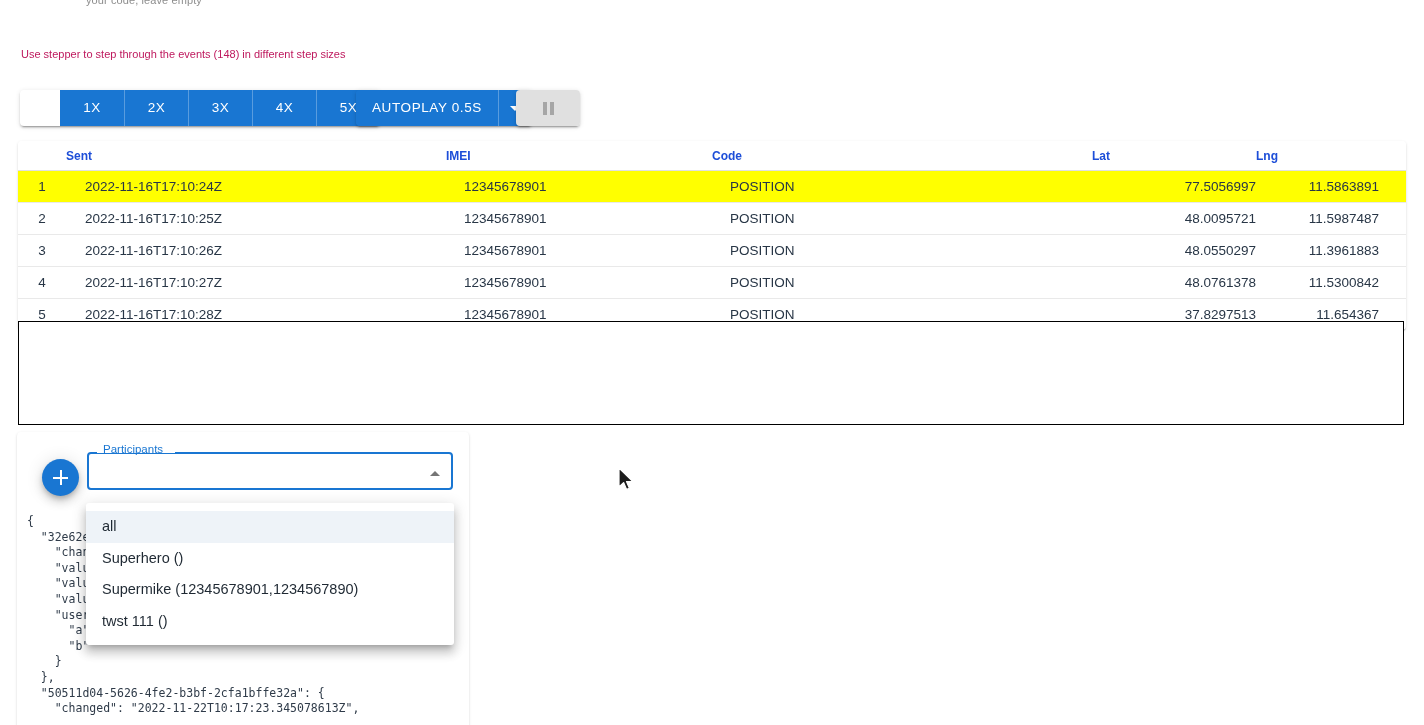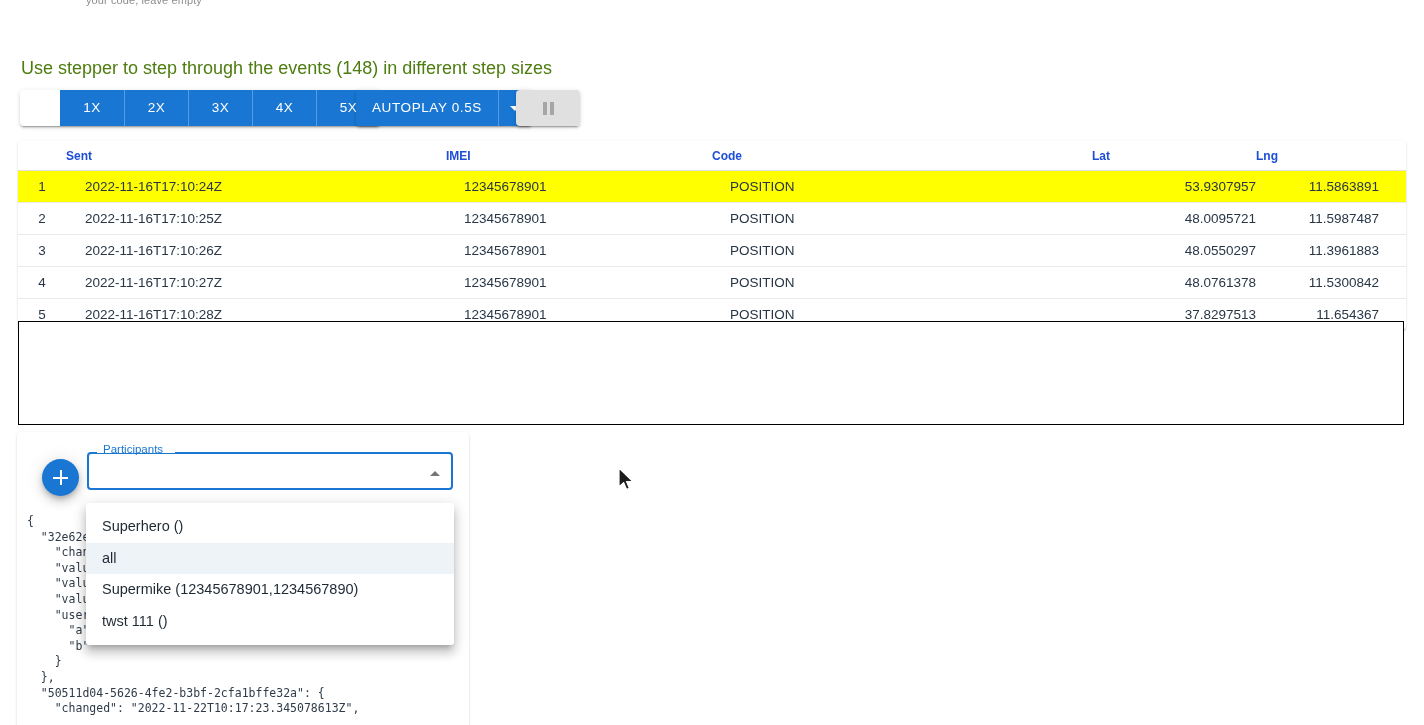--- a/index.html
+++ b/index.html
@@ -94,23 +94,23 @@
   .pause-glyph i {
     display: block;
     width: 4px; height: 13px;
     background: rgba(0,0,0,.26);
   }
 
   
   .caption {
     position: absolute;
     left: 21px;
-    top: 58px;
-    font-size: 18px;
-    color: #4d7c0f;
+    top: 48px;
+    font-size: 11px;
+    color: #be185d;
     white-space: nowrap;
   }
 
   
   .table-card {
     position: absolute;
     left: 18px;
     top: 141px;
     width: 1388px;
     background: #fff;
@@ -362,21 +362,21 @@
           <th class="c-lat">Lat</th>
           <th class="c-lng">Lng</th>
         </tr>
       </thead>
       <tbody>
         <tr class="row-hl">
           <td class="c-idx">1</td>
           <td class="c-sent">2022-11-16T17:10:24Z</td>
           <td class="c-imei">12345678901</td>
           <td class="c-code">POSITION</td>
-          <td class="c-lat">53.9307957</td>
+          <td class="c-lat">77.5056997</td>
           <td class="c-lng">11.5863891</td>
         </tr>
         <tr>
           <td class="c-idx">2</td>
           <td class="c-sent">2022-11-16T17:10:25Z</td>
           <td class="c-imei">12345678901</td>
           <td class="c-code">POSITION</td>
           <td class="c-lat">48.0095721</td>
           <td class="c-lng">11.5987487</td>
         </tr>
@@ -432,22 +432,22 @@
 
   <div class="select-wrap">
     <div class="select-outline"></div>
     <div class="select-notch"></div>
     <div class="select-label">Participants</div>
     <div class="select-value"></div>
     <div class="select-arrow"></div>
   </div>
 
   <div class="dropdown">
+    <div class="opt active">all</div>
     <div class="opt">Superhero ()</div>
-    <div class="opt active">all</div>
     <div class="opt">Supermike (12345678901,1234567890)</div>
     <div class="opt">twst 111 ()</div>
   </div>
 
   <svg class="cursor" viewBox="0 0 18 26">
     <path d="M2,1 L2,20 L6.6,15.6 L9.6,22.4 L12.4,21.2 L9.5,14.6 L15.6,14.4 Z" fill="#1d1d1d" stroke="#ffffff" stroke-width="1.2" stroke-linejoin="round"></path>
   </svg>
 
 </div>
 

